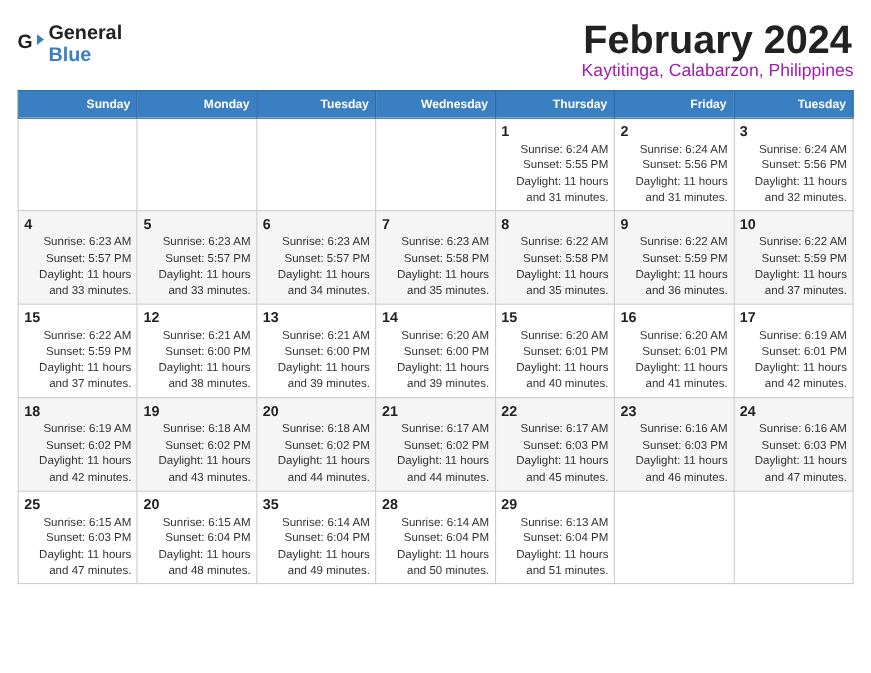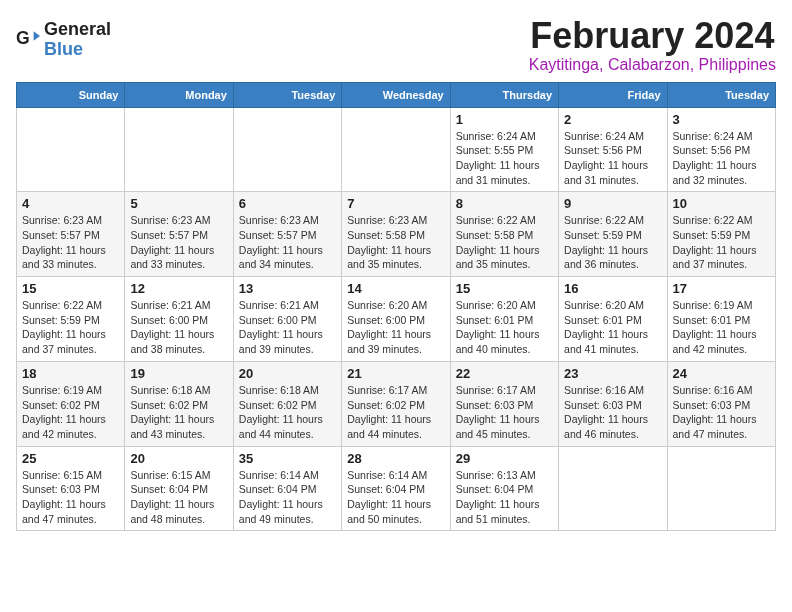--- a/index.html
+++ b/index.html
@@ -76,20 +76,21 @@
     .day-number {
       font-weight: bold;
       font-size: 13px;
       margin-bottom: 2px;
       color: #222;
     }
     .day-info {
       color: #333;
       font-size: 10.5px;
       line-height: 1.4;
+      text-align: right;
     }
     .empty-cell {
       background: #fff !important;
     }
     tbody tr:nth-child(even) td.empty-cell {
       background: #f5f5f5 !important;
     }
   </style>
 </head>
 <body>

